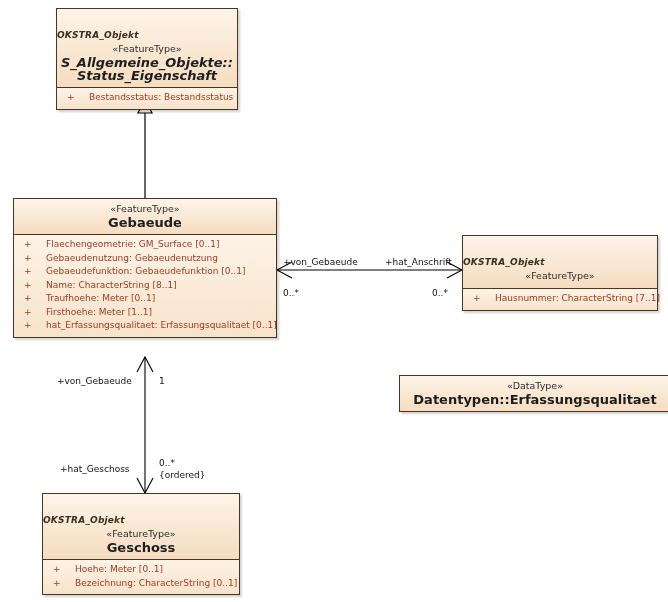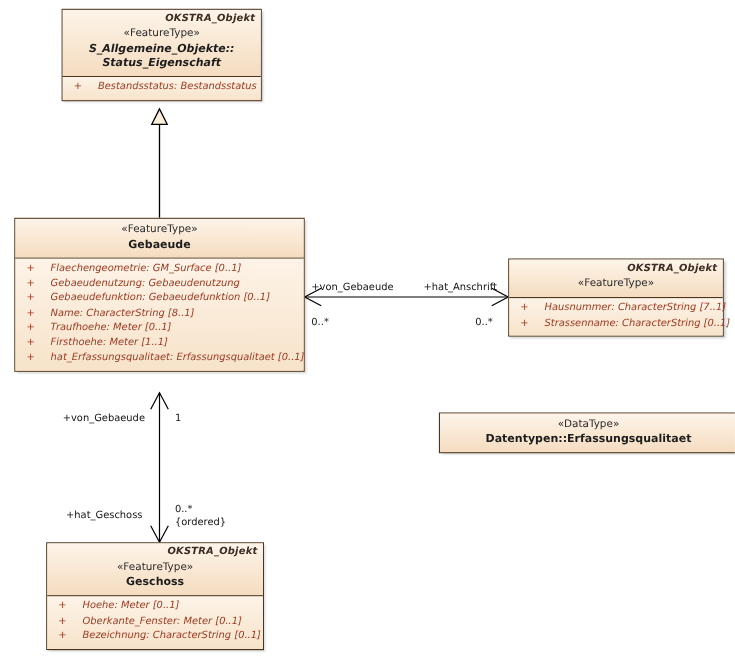--- a/index.html
+++ b/index.html
@@ -34,50 +34,50 @@
     position: relative;
     padding: 3px 0 5px 0;
     text-align: center;
     background: linear-gradient(to bottom, #fdf4e9 0%, #f9e7d2 55%, #f4dcc0 100%);
   }
   .uml-header.has-tag {
     padding-top: 2px;
   }
   .owner-tag {
     display: block;
-    text-align: right;
+    text-align: left;
     padding-right: 5px;
     font-style: italic;
     font-weight: bold;
     font-size: 9px;
     color: #3a2d22;
     letter-spacing: 0.2px;
     line-height: 13px;
+    margin-top: 18px;
   }
   .stereotype {
     display: block;
     font-size: 9.5px;
     color: #2b2b2b;
     line-height: 14px;
   }
   .cls-name {
     display: block;
-    font-size: 10px;
+    font-size: 13px;
     font-weight: bold;
     color: #1d1d1d;
     line-height: 13px;
   }
   .cls-name.italic {
     font-style: italic;
   }
   .uml-attrs {
     border-top: 1px solid #4a3520;
     background: linear-gradient(to bottom, #fdf3e7 0%, #f7e3ca 100%);
     padding: 3px 0 4px 0;
-    font-style: italic;
   }
   .attr-row {
     display: block;
     font-size: 9px;
     color: #9c3b22;
     line-height: 13.5px;
     white-space: nowrap;
     padding-left: 10px;
   }
   .attr-vis {
@@ -182,45 +182,39 @@
 
   <div class="uml-box" style="left:462px; top:235px; width:196px;">
     <div class="uml-header has-tag">
       <span class="owner-tag">OKSTRA_Objekt</span>
       <span class="stereotype">«FeatureType»</span>
     </div>
     <div class="uml-attrs">
       <span class="attr-row">
         <span class="attr-vis">+</span><span>Hausnummer: CharacterString [7..1]</span>
       </span>
-      <span class="attr-row">
-        <span class="attr-vis">+</span><span>Strassenname: CharacterString [0..1]</span>
-      </span>
     </div>
   </div>
 
   <div class="uml-box" style="left:399px; top:375px; width:272px;">
     <div class="uml-header">
       <span class="stereotype">«DataType»</span>
       <span class="cls-name">Datentypen::Erfassungsqualitaet</span>
     </div>
   </div>
 
   <div class="uml-box" style="left:42px; top:493px; width:198px;">
     <div class="uml-header has-tag">
       <span class="owner-tag">OKSTRA_Objekt</span>
       <span class="stereotype">«FeatureType»</span>
       <span class="cls-name">Geschoss</span>
     </div>
     <div class="uml-attrs">
       <span class="attr-row">
         <span class="attr-vis">+</span><span>Hoehe: Meter [0..1]</span>
-      </span>
-      <span class="attr-row">
-        <span class="attr-vis">+</span><span>Oberkante_Fenster: Meter [0..1]</span>
       </span>
       <span class="attr-row">
         <span class="attr-vis">+</span><span>Bezeichnung: CharacterString [0..1]</span>
       </span>
     </div>
   </div>
 
   <div class="edge-label" style="left:283px; top:257px;">+von_Gebaeude</div>
   <div class="edge-label" style="left:385px; top:257px;">+hat_Anschrift</div>
   <div class="mult-label" style="left:283px; top:288px;">0..*</div>

